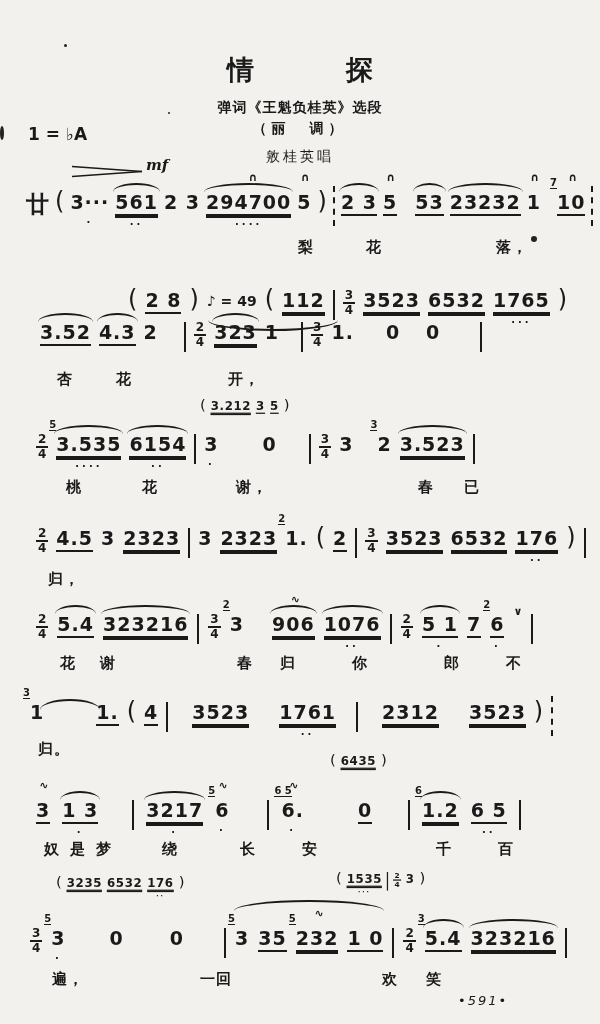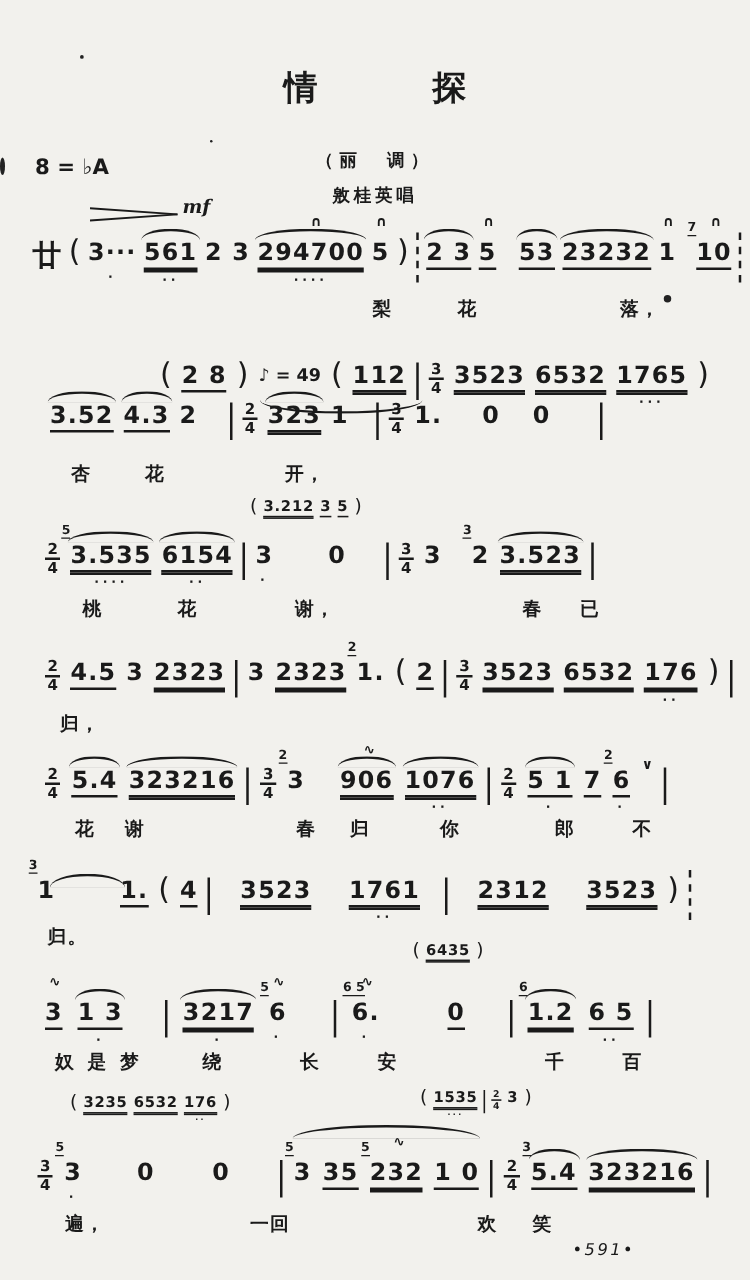--- a/index.html
+++ b/index.html
@@ -4,21 +4,21 @@
 <style>
   :root { --paper:#f2f1ed; --ink:#1a1a1a; }
   html,body{margin:0;padding:0;background:#e8e7e3;}
   #page{position:relative;width:600px;height:1024px;margin:0 auto;background:var(--paper);
         color:var(--ink);font-family:"DejaVu Sans",sans-serif;overflow:hidden;}
   .center{position:absolute;left:0;right:0;text-align:center;}
   .title{top:52px;font-size:27px;font-weight:bold;font-family:Liberation Serif, serif;}
   .title .gap{display:inline-block;width:92px;}
   .sub1{top:99px;font-size:14px;font-weight:bold;letter-spacing:1px;}
   .sub2{top:120px;font-size:14px;font-weight:bold;letter-spacing:5px;}
-  .singer{top:148px;font-size:14px;font-weight:bold;letter-spacing:3px;}
+  .singer{top:148px;font-size:14px;font-weight:normal;letter-spacing:3px;}
   .key{position:absolute;left:28px;top:124px;font-size:17px;font-weight:bold;}
   .dyn{position:absolute;left:72px;top:163px;}
   .mf{position:absolute;left:146px;top:156px;font-family:"DejaVu Serif",serif;
       font-style:italic;font-weight:bold;font-size:15px;}
   .system{position:absolute;display:flex;align-items:flex-start;gap:8px;}
   .system.small{transform:scale(0.62);transform-origin:left top;}
   .tok{position:relative;display:inline-block;}
   .t{display:inline-block;position:relative;font-size:19px;font-weight:bold;
      letter-spacing:1px;line-height:1.15;white-space:pre;}
   .u1{border-bottom:2px solid currentColor;}
@@ -51,24 +51,25 @@
 </style>
 </head>
 <body>
 
 <div id="page">
 
   <div class="center title">
     <span>情</span><span class="gap"></span><span>探</span>
   </div>
 
+  <div class="center sub1">弹词《王魁负桂英》选段</div>
   <div class="center sub2">（丽　调）</div>
   <div class="center singer">敫桂英唱</div>
 
-  <div class="key">8 = ♭A</div>
+  <div class="key">1 = ♭A</div>
 
   <div class="dyn">
     <svg width="72" height="13" viewBox="0 0 72 13">
       <line x1="0" y1="1.5" x2="70" y2="6.5" stroke="#1a1a1a" stroke-width="1.6"></line>
       <line x1="0" y1="11.5" x2="70" y2="6.5" stroke="#1a1a1a" stroke-width="1.6"></line>
     </svg>
   </div>
   <div class="mf">mf</div>
 
   <div class="pagenum">•591•</div>

